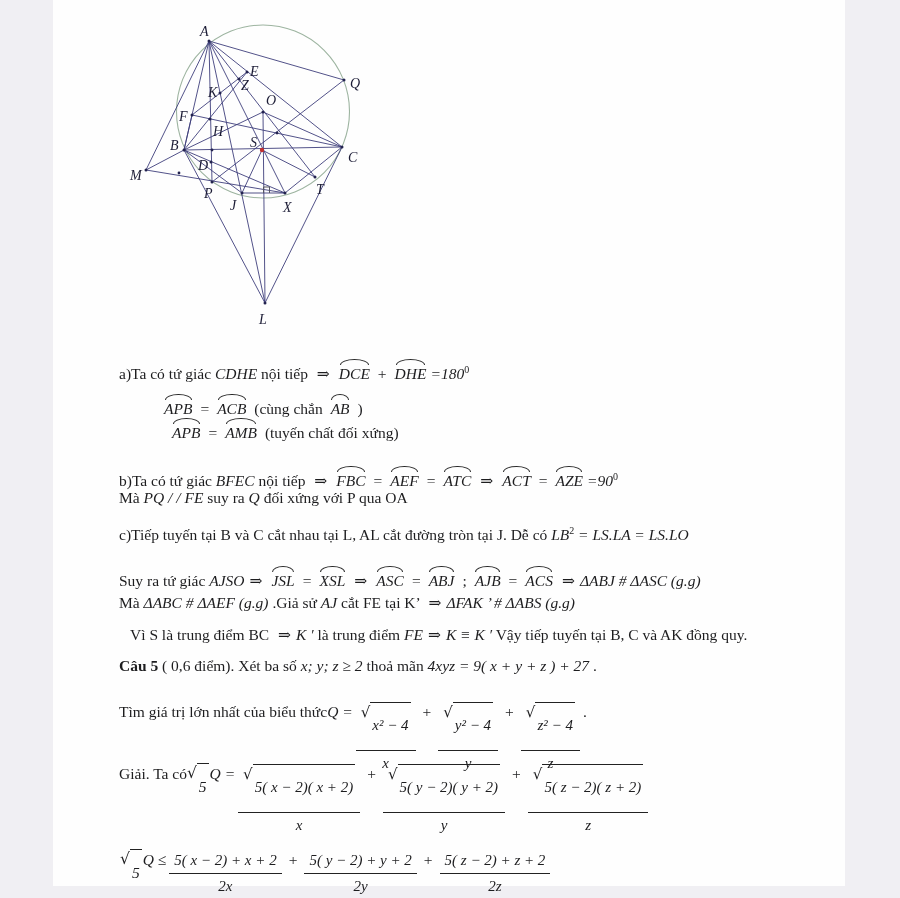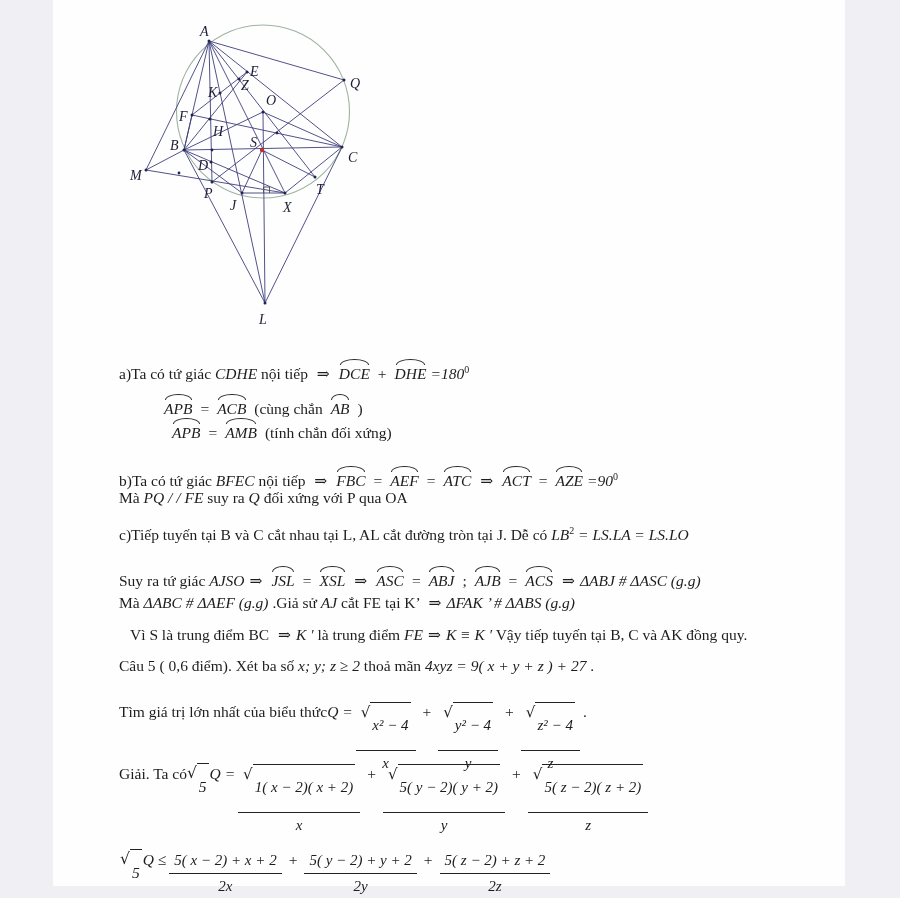--- a/index.html
+++ b/index.html
@@ -4,21 +4,21 @@
 <style>
   html,body{margin:0;padding:0;}
   #screen{position:relative;width:900px;height:898px;background:#f0eff3;overflow:hidden;
           font-family:"Liberation Serif","DejaVu Serif",serif;color:#1d1d1f;}
   #paper{position:absolute;left:53px;top:0;width:792px;height:886px;background:#fefefe;}
   #strip-bottom{position:absolute;left:0;top:886px;width:900px;height:12px;background:#f0eff3;}
   #geo{position:absolute;left:125px;top:18px;}
   .ln{position:absolute;white-space:nowrap;font-size:15.5px;line-height:21px;}
   .t{font-style:normal;}
   .m,.mi{font-style:italic;}
-  .b{font-weight:normal;}
+  .b{font-weight:bold;}
   .op{font-style:normal;margin:0 4px;}
   .imp{font-style:normal;margin:0 5px;font-family:"DejaVu Serif",serif;}
   .sp{font-size:10px;vertical-align:super;line-height:0;}
   .arc{font-style:italic;position:relative;margin:12px 3px;padding:0 1px;display:inline-block;}
   .arc::before{content:"";position:absolute;left:6%;right:6%;top:-4px;height:5px;
                border:solid #2a2a2a;border-width:1.2px 1.2px 0 1.2px;
                border-radius:50% 50% 0 0 / 100% 100% 0 0;}
   .frac{display:inline-flex;flex-direction:column;align-items:center;vertical-align:middle;
         margin:0 3px;font-style:italic;font-size:15px;}
   .frac .num{display:inline-flex;align-items:flex-start;border-bottom:1.2px solid #222;
@@ -109,21 +109,21 @@
 
   <div class="ln" style="top:351px;left:119px">
     <span class="t">a)Ta có tứ giác </span><span class="m">CDHE</span><span class="t"> nội tiếp </span><span class="imp">⇒</span><span class="arc">DCE</span><span class="op">+</span><span class="arc">DHE</span><span class="m">=180</span><sup class="sp">0</sup>
   </div>
 
   <div class="ln" style="top:386px;left:160px">
     <span class="arc">APB</span><span class="op">=</span><span class="arc">ACB</span><span class="t"> (cùng chắn </span><span class="arc">AB</span><span class="t"> )</span>
   </div>
 
   <div class="ln" style="top:410px;left:168px">
-    <span class="arc">APB</span><span class="op">=</span><span class="arc">AMB</span><span class="t"> (tính chắn đối xứng)</span>
+    <span class="arc">APB</span><span class="op">=</span><span class="arc">AMB</span><span class="t"> (tuyến chất đối xứng)</span>
   </div>
 
 
   <div class="ln" style="top:458px;left:119px">
     <span class="t">b)Ta có tứ giác </span><span class="m">BFEC</span><span class="t"> nội tiếp </span><span class="imp">⇒</span><span class="arc">FBC</span><span class="op">=</span><span class="arc">AEF</span><span class="op">=</span><span class="arc">ATC</span><span class="imp">⇒</span><span class="arc">ACT</span><span class="op">=</span><span class="arc">AZE</span><span class="m">=90</span><sup class="sp">0</sup>
   </div>
 
   <div class="ln" style="top:487px;left:119px">
     <span class="t">Mà </span><span class="m">PQ / / FE</span><span class="t"> suy ra </span><span class="m">Q</span><span class="t"> đối xứng với P qua OA</span>
   </div>
@@ -180,21 +180,21 @@
   <div class="ln mathline" style="top:750px;left:119px">
     <span class="t">Giải. Ta có </span>
     <span class="sqv">
         <span class="rt">√</span>
         <span class="ov mi">5</span>
       </span>
       <span class="mi">Q =</span>
     <span class="frac">
         <span class="num">
           <span class="rt">√</span>
-          <span class="ov">1( x − 2)( x + 2)</span>
+          <span class="ov">5( x − 2)( x + 2)</span>
         </span>
         <span class="den">x</span>
       </span>
     <span class="op">+</span>
     <span class="frac">
         <span class="num">
           <span class="rt">√</span>
           <span class="ov">5( y − 2)( y + 2)</span>
         </span>
         <span class="den">y</span>

